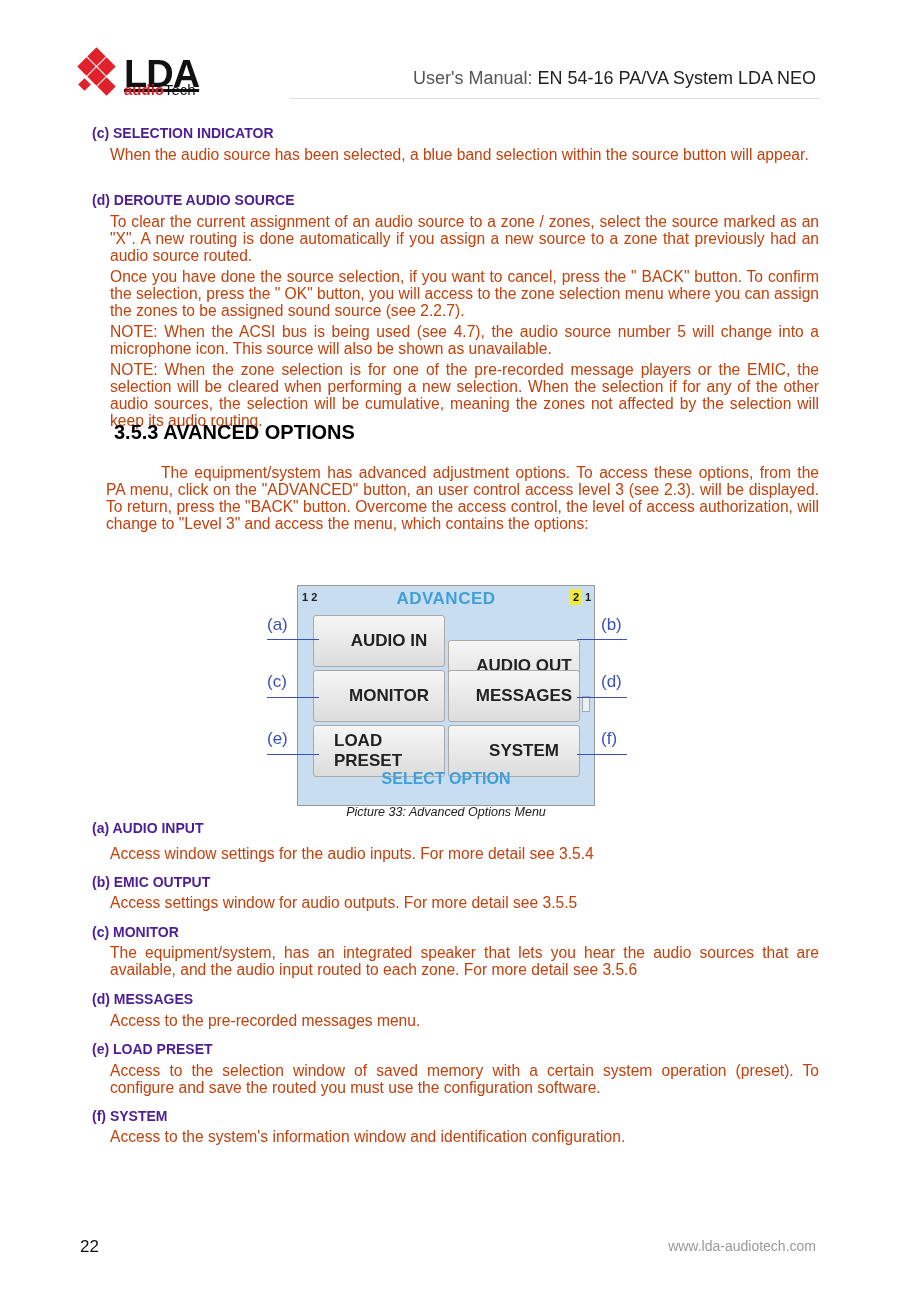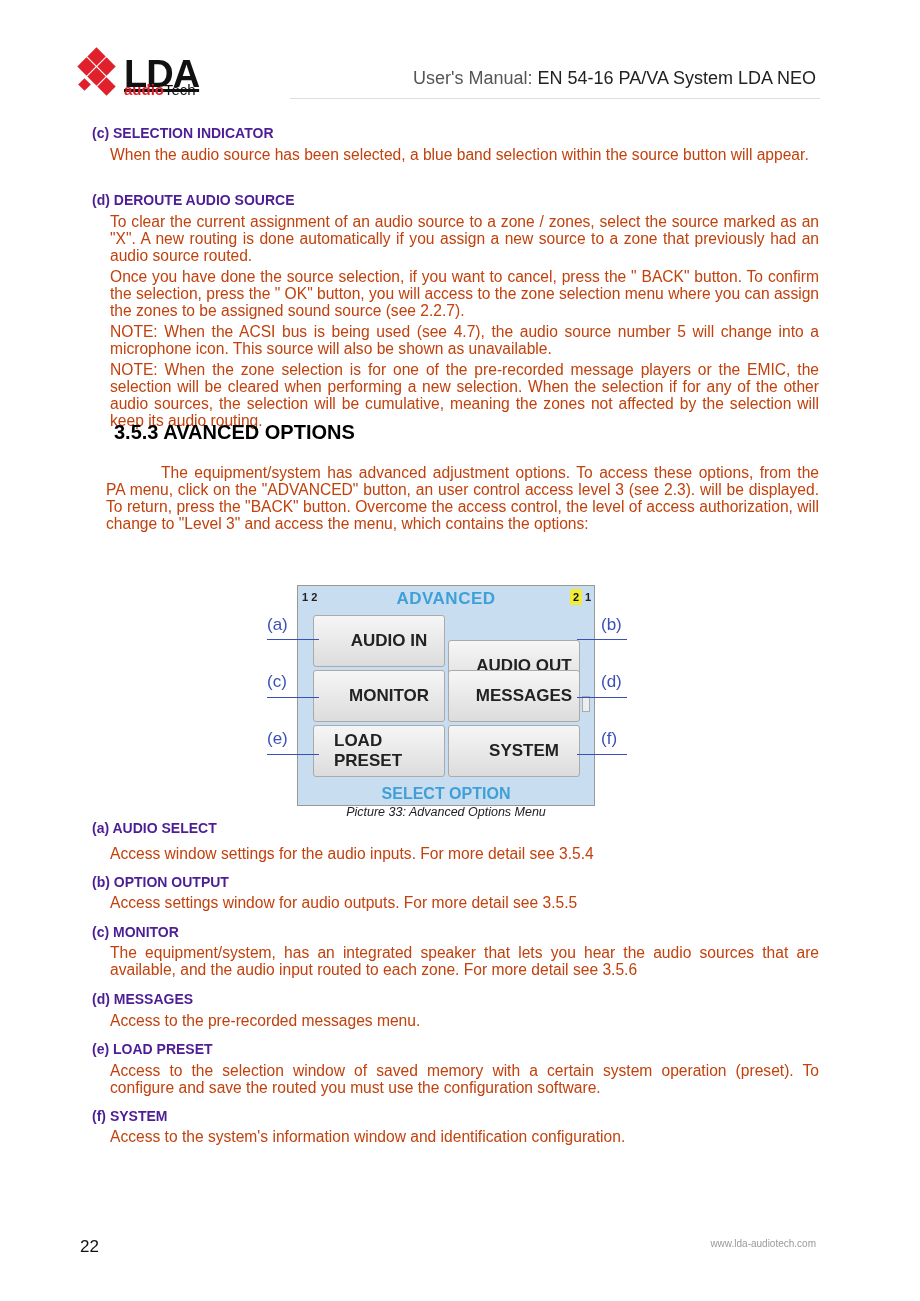--- a/index.html
+++ b/index.html
@@ -22,28 +22,28 @@
   .para { font-size:15.6px; line-height:17px; text-align:justify; color:#c2410c; }
 
   
   .fig { left:297px; top:585px; width:298px; height:221px; background:#c8ddf0; border:1px solid #999; box-sizing:border-box; }
   .fig-top { position:absolute; left:0; top:0; width:100%; height:26px; }
   .fig-title { position:absolute; left:0; right:0; top:3px; text-align:center; color:#3fa0d8; font-weight:bold; font-size:17px; letter-spacing:0.5px; }
   .fig-num { position:absolute; top:5px; font-size:11px; font-weight:bold; color:#222; }
   .fig-badge { position:absolute; right:12px; top:3px; width:12px; height:16px; background:#f1ec3a; font-size:11px; font-weight:bold; text-align:center; line-height:16px; }
   .fig-btn { position:absolute; width:132px; height:52px; background:linear-gradient(#f6f6f6,#dcdcdc); border:1px solid #aaa; box-sizing:border-box; border-radius:3px;
              display:flex; align-items:center; justify-content:center; font-weight:bold; font-size:17px; color:#222;padding-left:20px; }
-  .fig-footer { position:absolute; left:0; right:0; bottom:2px; text-align:center; color:#3fa0d8; font-weight:bold; font-size:16px; }
+  .fig-footer { position:absolute; left:0; right:0; bottom:17px; text-align:center; color:#3fa0d8; font-weight:bold; font-size:16px; }
   .fig-scroll { position:absolute; right:4px; top:110px; width:6px; height:14px; background:#eee; border:1px solid #aaa; }
   .callout { font-size:17px; color:#3a50b8; }
   .callout-line { height:1px; background:#3a50b8; }
   .caption { left:0; width:892px; top:805px; text-align:center; font-size:12.5px; font-style:italic; color:#222; }
 
   .footer-num { left:80px; top:1237px; font-size:17px; color:#111; }
-  .footer-url { right:104px; top:1238px; font-size:10px; color:#999; }
+  .footer-url { right:104px; top:1238px; font-size:14px; color:#999; }
 </style>
 </head>
 <body>
 
 <div class="abs logo">
   <div class="logo-diamonds">
     <span style="left:4px;top:10px;"></span>
     <span style="left:14px;top:0px;"></span>
     <span style="left:14px;top:20px;"></span>
     <span style="left:24px;top:10px;"></span>
@@ -100,26 +100,26 @@
 <div class="abs callout" style="left:601px;top:672px;">(d)</div>
 <div class="abs callout-line" style="left:577px;top:697px;width:50px;"></div>
 <div class="abs callout" style="left:267px;top:729px;">(e)</div>
 <div class="abs callout-line" style="left:267px;top:754px;width:52px;"></div>
 <div class="abs callout" style="left:601px;top:729px;">(f)</div>
 <div class="abs callout-line" style="left:577px;top:754px;width:50px;"></div>
 
 <div class="abs caption">Picture 33: Advanced Options Menu</div>
 
 <div class="abs sec-label" style="left:92px;top:820px;">
-  <span>(a) </span><span>AUDIO SELECT</span>
+  <span>(a) </span><span>AUDIO INPUT</span>
 </div>
 <div class="abs para" style="left:110px;top:845px;width:709px;">Access window settings for the audio inputs. For more detail see 3.5.4</div>
 
 <div class="abs sec-label" style="left:92px;top:874px;">
-  <span>(b) </span><span>OPTION OUTPUT</span>
+  <span>(b) </span><span>EMIC OUTPUT</span>
 </div>
 <div class="abs para" style="left:110px;top:894px;width:709px;">Access settings window for audio outputs. For more detail see 3.5.5</div>
 
 <div class="abs sec-label" style="left:92px;top:924px;">
   <span>(c) </span><span>MONITOR</span>
 </div>
 <div class="abs para" style="left:110px;top:944px;width:709px;">The equipment/system, has an integrated speaker that lets you hear the audio sources that are available, and the audio input routed to each zone.  For more detail see  3.5.6</div>
 
 <div class="abs sec-label" style="left:92px;top:991px;">
   <span>(d) </span><span>MESSAGES</span>

